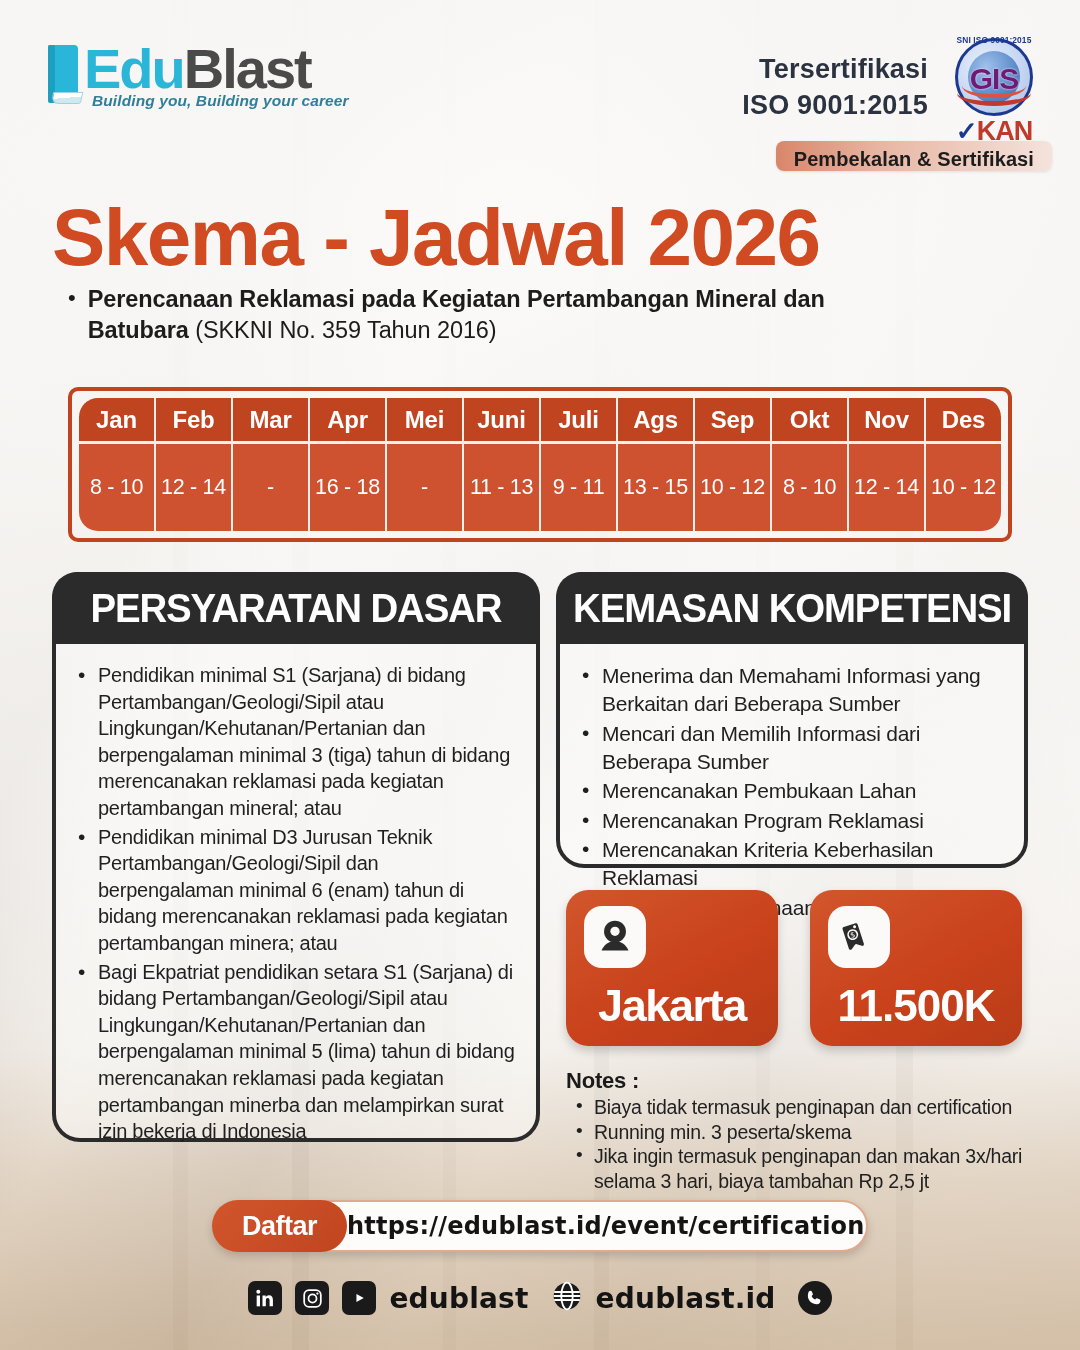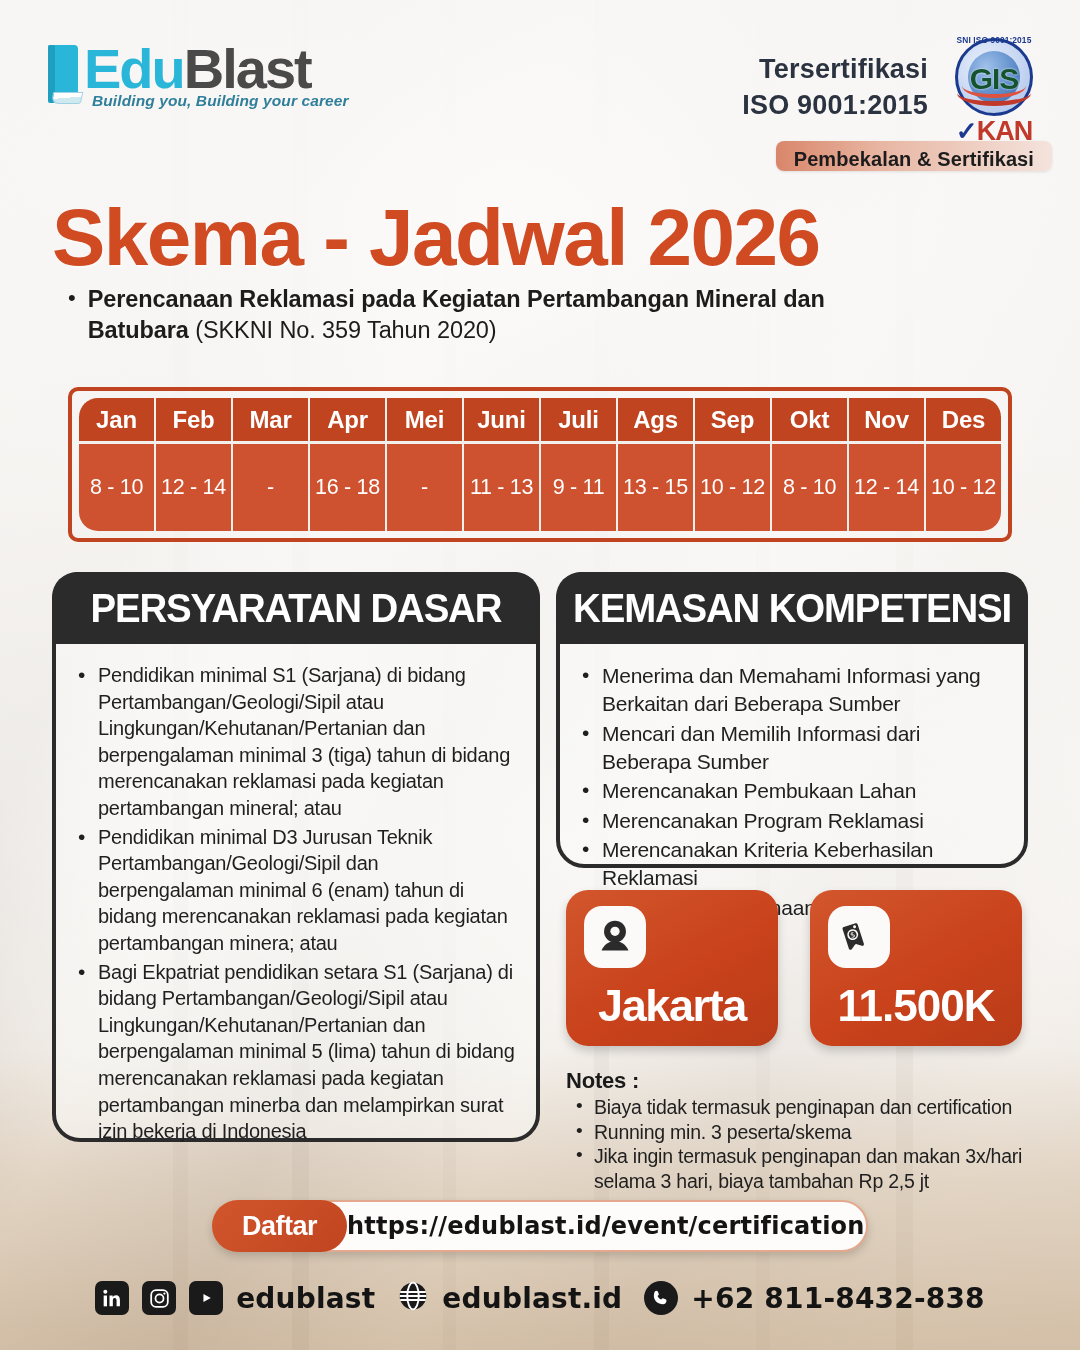--- a/index.html
+++ b/index.html
@@ -97,21 +97,21 @@
     position:absolute; inset:4px; border-radius:50%;
     border:3px solid #1b3a8f; background:radial-gradient(circle at 38% 34%, #eaf0fb 0%, #c6d6f2 55%, #a9bfe6 100%);
   }
   .gis .globe{
     position:absolute; left:50%; top:50%; transform:translate(-50%,-50%);
     width:52px; height:52px; border-radius:50%;
     background:radial-gradient(circle at 35% 30%, #9fc0ea 0%, #5b8bc9 60%, #3b63a4 100%);
   }
   .gis .gis-word{
     position:absolute; left:50%; top:52%; transform:translate(-50%,-50%);
-    font-size:30px; font-weight:bold; color:#14532d; letter-spacing:-1px;
+    font-size:30px; font-weight:bold; color:#701a75; letter-spacing:-1px;
     text-shadow:0 0 2px #fff;
   }
   .gis .swoosh{
     position:absolute; left:6px; top:46px; width:74px; height:26px;
     border-bottom:5px solid #c0392b; border-radius:0 0 50% 50%;
   }
   .gis .swoosh2{
     position:absolute; left:11px; top:40px; width:64px; height:24px;
     border-bottom:4px solid #e0523f; border-radius:0 0 50% 50%;
   }
@@ -330,21 +330,21 @@
       <div class="kan-code">LSSM-036-IDN</div>
     </div>
   </div>
 
   <div class="pill-pembekalan">Pembekalan &amp; Sertifikasi</div>
 
   <div class="title">Skema - Jadwal 2026</div>
   <div class="subtitle">
     <span class="dot">•</span>
     <span class="st">
-      <b>Perencanaan Reklamasi pada Kegiatan Pertambangan Mineral dan Batubara </b><span class="reg">(SKKNI No. 359 Tahun 2020)</span>
+      <b>Perencanaan Reklamasi pada Kegiatan Pertambangan Mineral dan Batubara </b><span class="reg">(SKKNI No. 359 Tahun 2016)</span>
     </span>
   </div>
 
   <div class="sched-frame">
     <div class="sched" id="sched">
         <div class="sched-col c-0">
           <div class="sched-head">Jan</div>
           <div class="sched-cell">8 - 10</div>
         </div>
         <div class="sched-col c-1">
@@ -490,16 +490,15 @@
           <ellipse cx="12" cy="12" rx="4.3" ry="10" fill="none" stroke="#fff" stroke-width="1.4"></ellipse>
           <path d="M2.4 9h19.2M2.4 15h19.2M2 12h20" stroke="#fff" stroke-width="1.4"></path>
         </svg>
     </div>
     <div class="foot-txt">edublast.id</div>
     <div class="round-ico gap-l">
       <svg width="20" height="20" viewBox="0 0 24 24">
           <path d="M6.6 3.2c.8 0 1.4.5 1.7 1.2l1 2.4c.3.7.1 1.5-.5 2l-.9.7c.9 1.9 2.5 3.5 4.4 4.4l.7-.9c.5-.6 1.3-.8 2-.5l2.4 1c.7.3 1.2.9 1.2 1.7 0 2.4-2 4.4-4.4 4.2C8 18.8 5.2 16 4 12.6 3 9.6 3.4 3.2 6.6 3.2z" fill="#fff"></path>
         </svg>
     </div>
-    <div class="foot-txt">+62 811-8432-838</div>
   </div>
 
 </div>
 
 </body></html>

